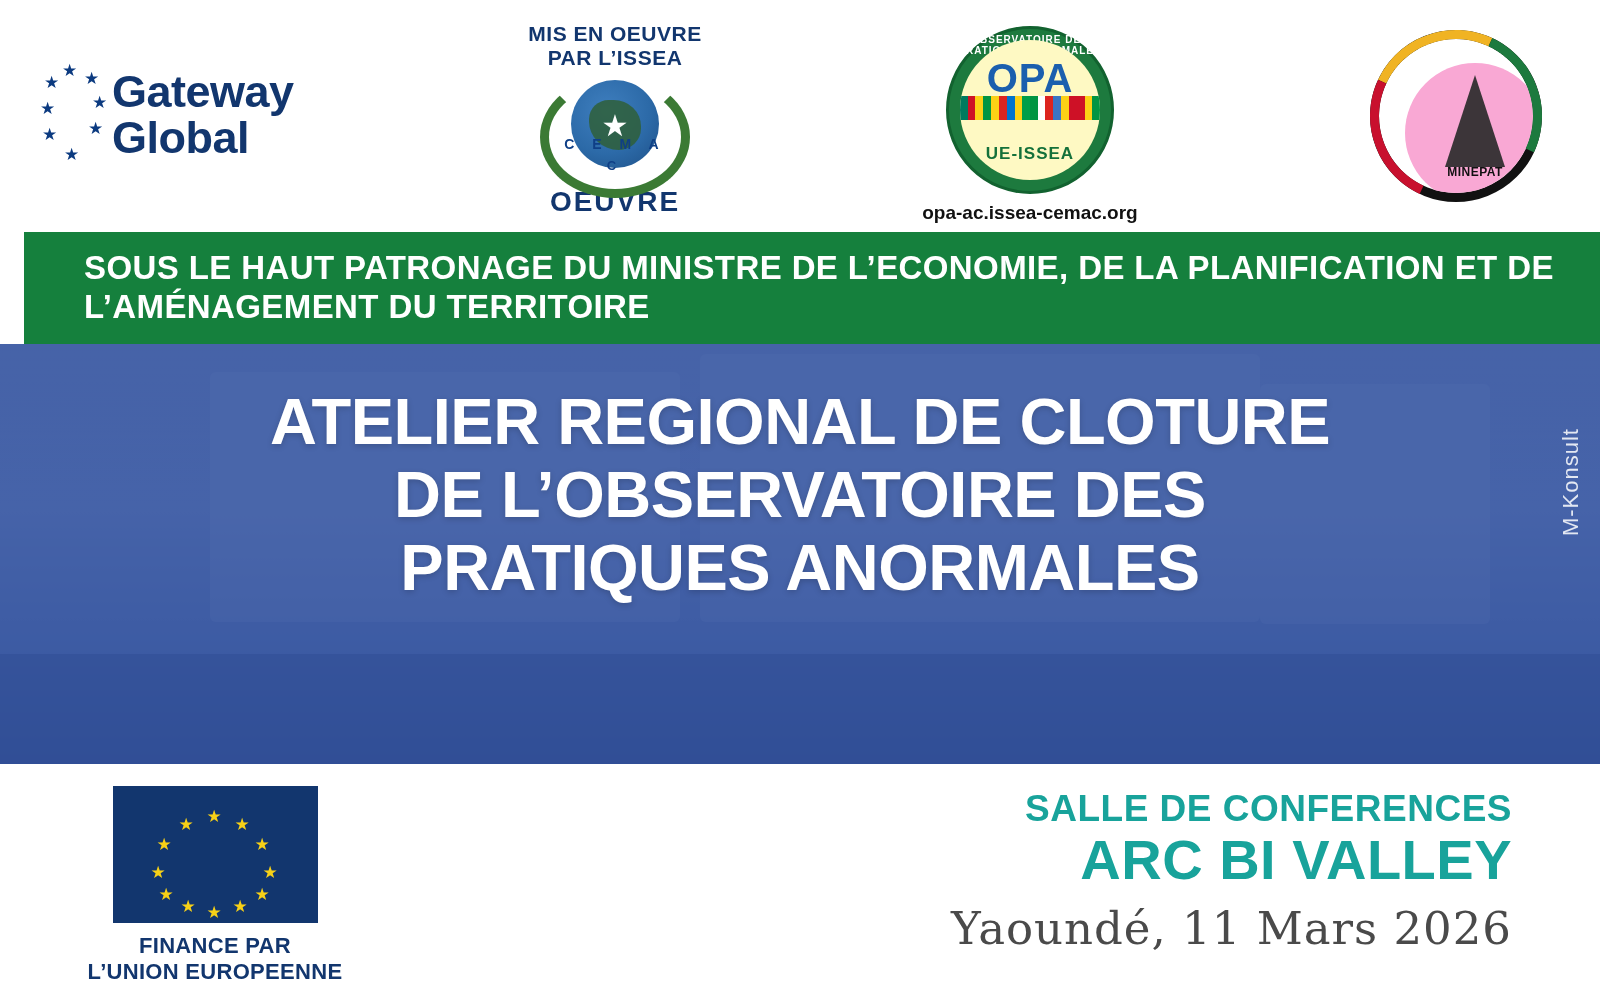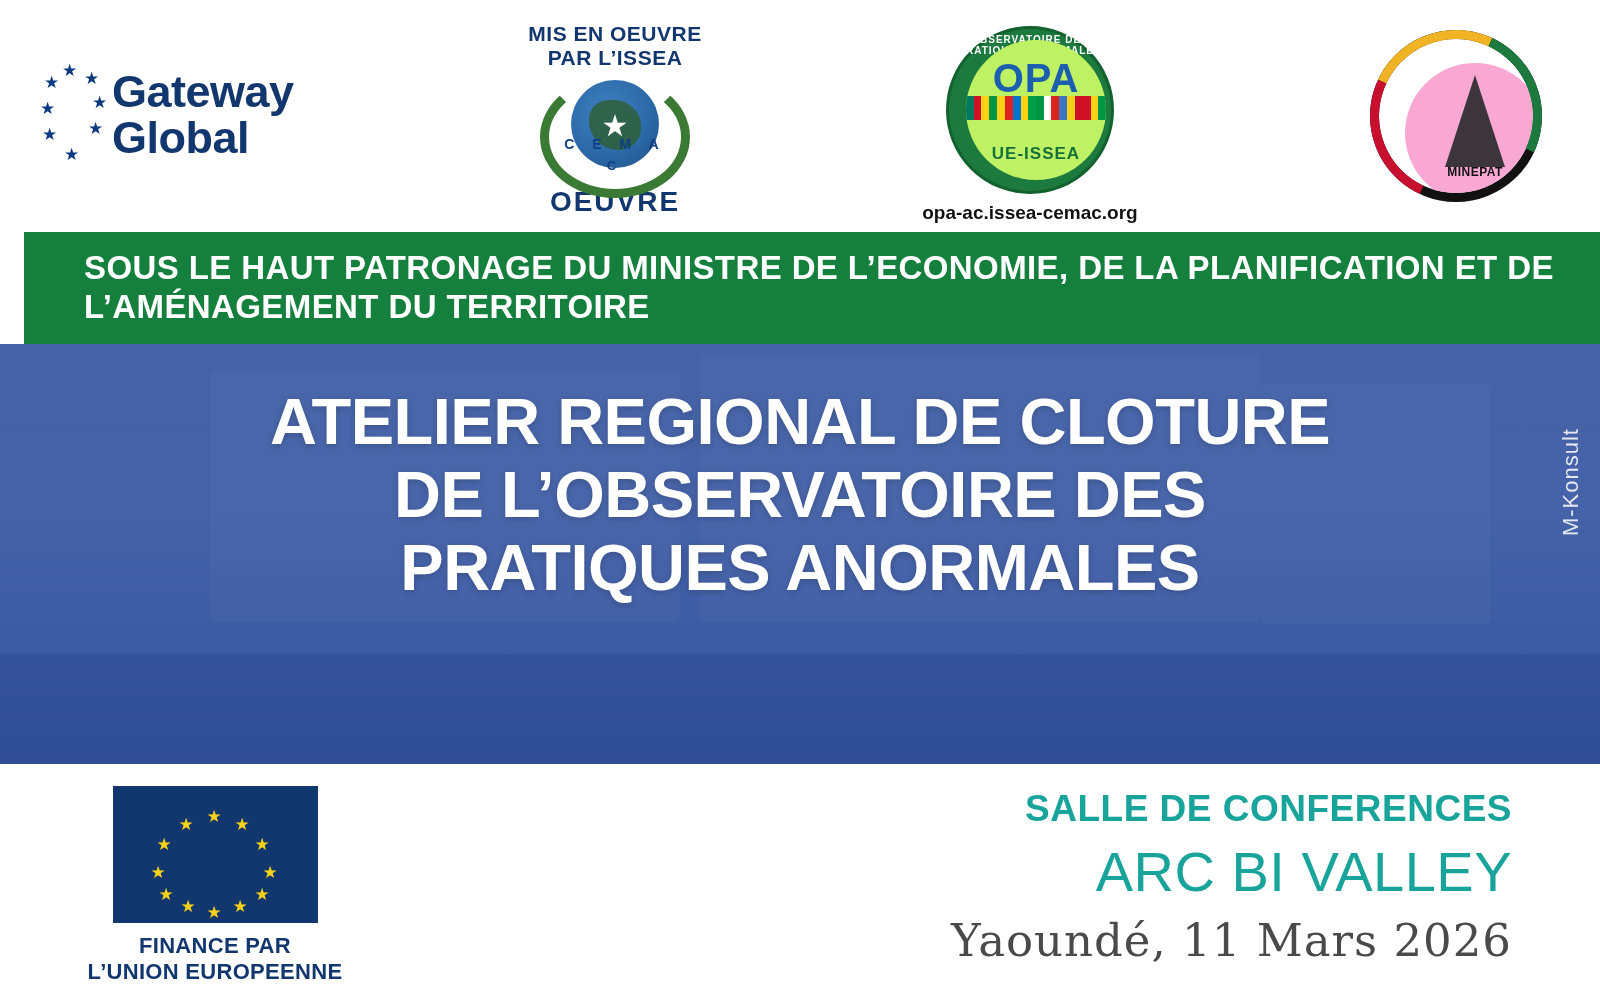--- a/index.html
+++ b/index.html
@@ -162,24 +162,24 @@
     position: relative;
     width: 162px;
     height: 162px;
     margin: 0 auto;
     border-radius: 50%;
     background: #1d7a3e;
     border: 3px solid #12622f;
   }
   .opa-inner {
     position: absolute;
-    left: 17px; top: 11px;
+    left: 11px; top: 11px;
     width: 140px; height: 140px;
     border-radius: 50%;
-    background: #bef264;
+    background: #fef9c3;
     overflow: hidden;
   }
   .opa-flags {
     position: absolute;
     left: 0; right: 0; top: 56px;
     height: 24px;
     display: flex;
   }
   .opa-flags i { flex: 1 1 auto; height: 100%; display: block; }
   .opa-letters {
@@ -405,24 +405,24 @@
   .venue-l1 {
     color: #18a39b;
     font-size: 37px;
     font-weight: bold;
     letter-spacing: 0.5px;
     line-height: 1.05;
   }
   .venue-l2 {
     color: #18a39b;
     font-size: 56px;
-    font-weight: normal;
+    font-weight: bold;
     letter-spacing: 0.5px;
     line-height: 1.05;
-    margin-top: 14px;
+    margin-top: 2px;
   }
   .venue-date {
     color: #4a4a4a;
     font-size: 45px;
     font-family: "DejaVu Serif", serif;
     margin-top: 12px;
     letter-spacing: 1px;
   }
 </style>
 </head>

